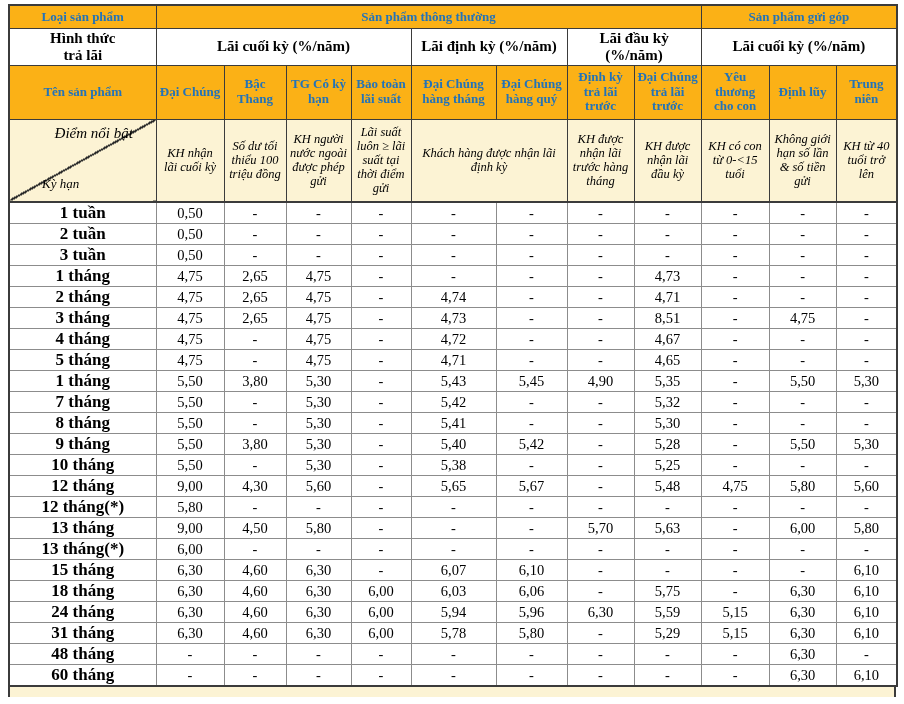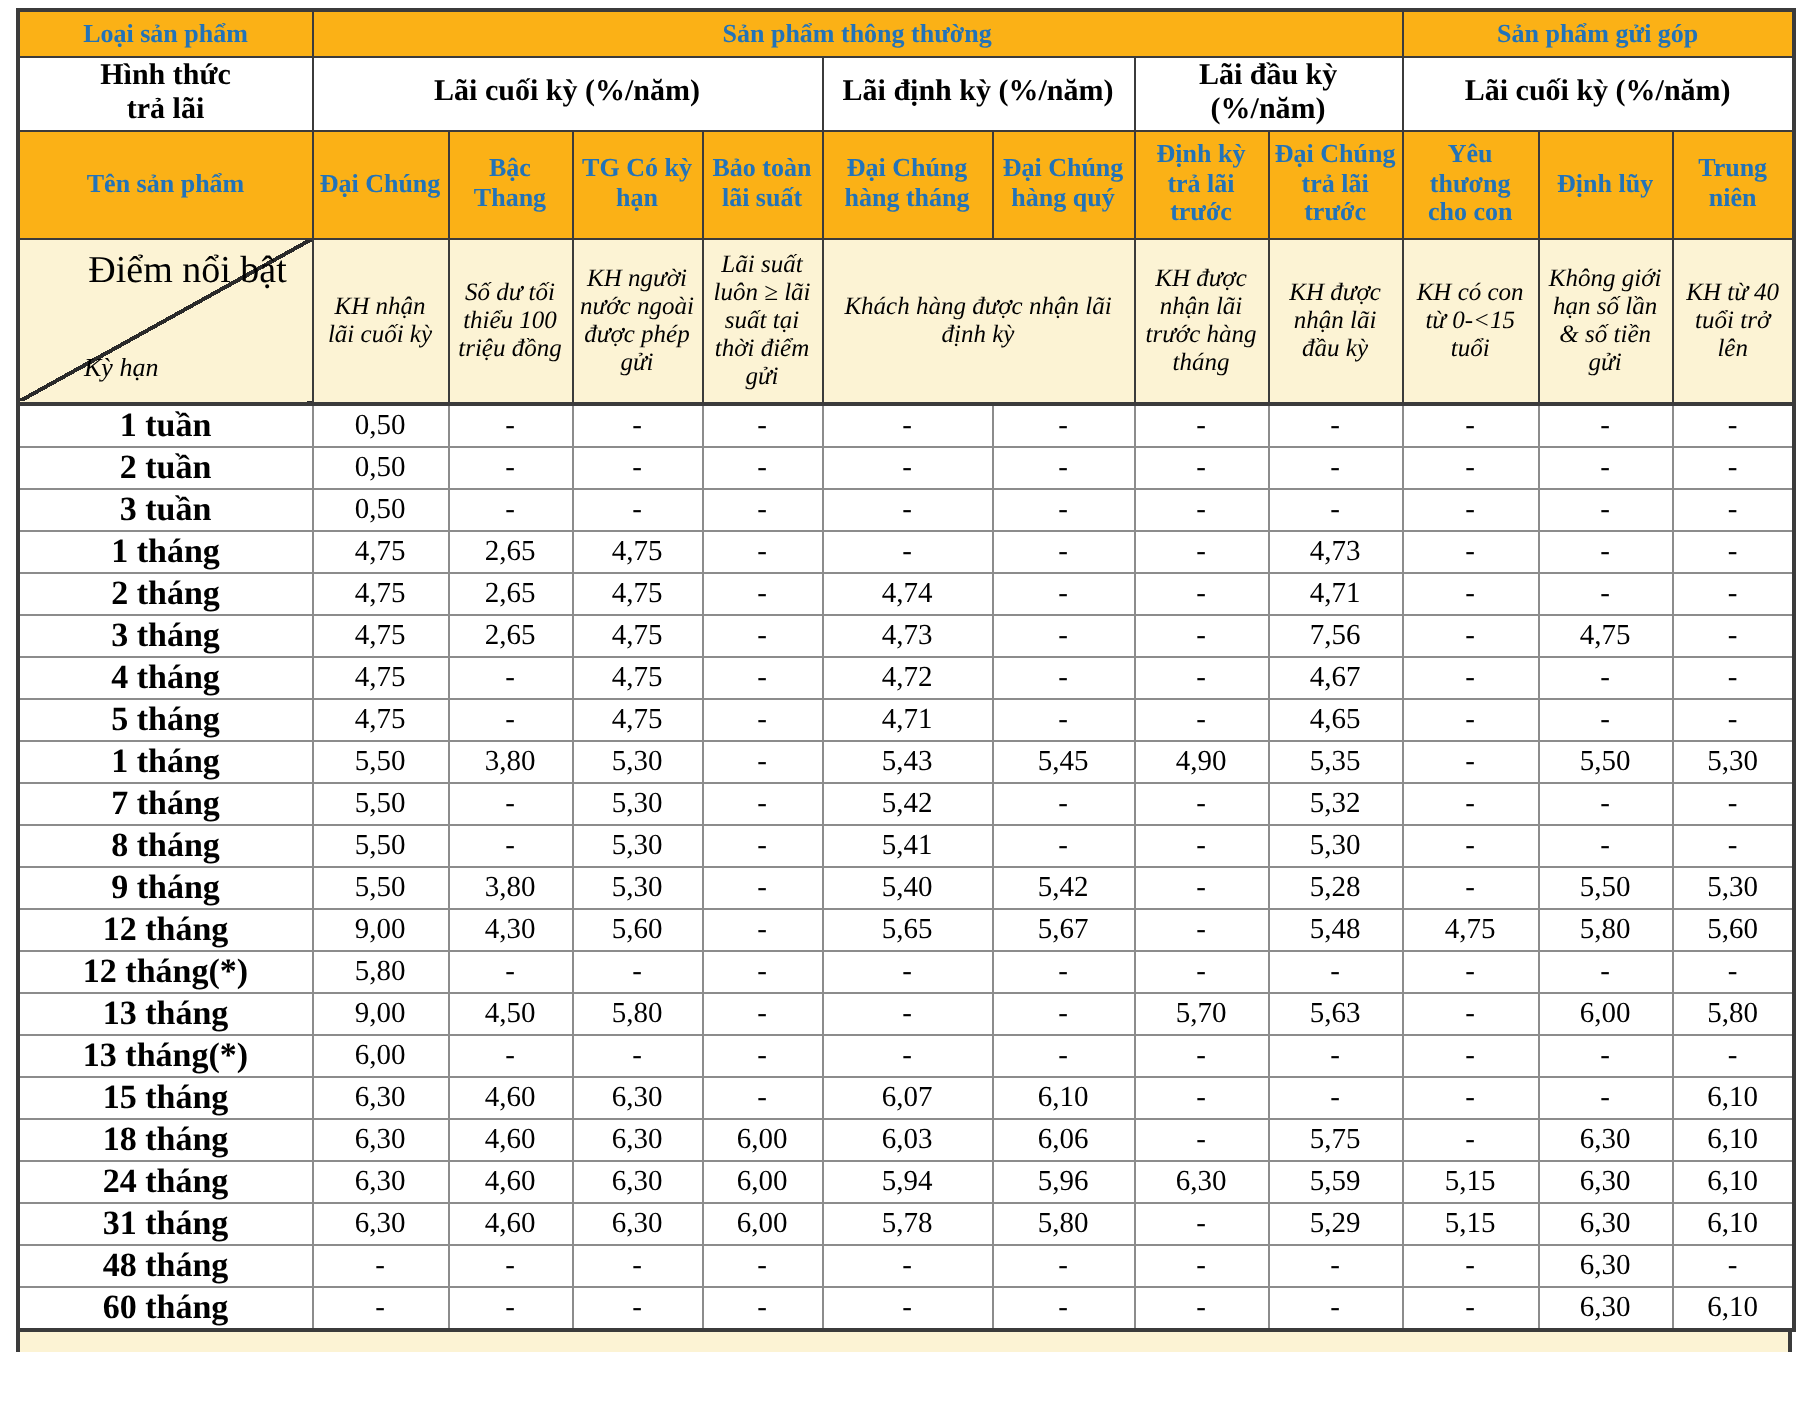--- a/index.html
+++ b/index.html
@@ -42,21 +42,21 @@
   }
   .diag{
     position:relative;background:
       linear-gradient(to bottom right,
         rgba(0,0,0,0) calc(50% - 1px), #2a2a2a calc(50% - 1px),
         #2a2a2a calc(50% + 1px), rgba(0,0,0,0) calc(50% + 1px)),
       var(--cream);
   }
   .diag .corner-top{
     position:absolute;top:5px;left:30px;right:8px;text-align:center;
-    font-weight:normal;font-size:19px;
+    font-style:italic;font-weight:normal;font-size:15px;
   }
   .diag .corner-bottom{
     position:absolute;bottom:9px;left:32px;
     font-style:italic;font-weight:normal;font-size:13px;
   }
   tbody tr{height:20.6px;}
   tbody td{
     border:1px solid var(--grid-gray);
     text-align:center;vertical-align:middle;padding:0 2px;background:#ffffff;
   }
@@ -205,21 +205,21 @@
         </tr>
         <tr>
           <td class="term">3 tháng</td>
           <td class="val">4,75</td>
           <td class="val">2,65</td>
           <td class="val">4,75</td>
           <td class="val">-</td>
           <td class="val">4,73</td>
           <td class="val">-</td>
           <td class="val">-</td>
-          <td class="val">7,56</td>
+          <td class="val">8,51</td>
           <td class="val">-</td>
           <td class="val">4,75</td>
           <td class="val">-</td>
         </tr>
         <tr>
           <td class="term">4 tháng</td>
           <td class="val">4,75</td>
           <td class="val">-</td>
           <td class="val">4,75</td>
           <td class="val">-</td>
@@ -293,20 +293,34 @@
           <td class="val">3,80</td>
           <td class="val">5,30</td>
           <td class="val">-</td>
           <td class="val">5,40</td>
           <td class="val">5,42</td>
           <td class="val">-</td>
           <td class="val">5,28</td>
           <td class="val">-</td>
           <td class="val">5,50</td>
           <td class="val">5,30</td>
+        </tr>
+        <tr>
+          <td class="term">10 tháng</td>
+          <td class="val">5,50</td>
+          <td class="val">-</td>
+          <td class="val">5,30</td>
+          <td class="val">-</td>
+          <td class="val">5,38</td>
+          <td class="val">-</td>
+          <td class="val">-</td>
+          <td class="val">5,25</td>
+          <td class="val">-</td>
+          <td class="val">-</td>
+          <td class="val">-</td>
         </tr>
         <tr>
           <td class="term">12 tháng</td>
           <td class="val">9,00</td>
           <td class="val">4,30</td>
           <td class="val">5,60</td>
           <td class="val">-</td>
           <td class="val">5,65</td>
           <td class="val">5,67</td>
           <td class="val">-</td>

